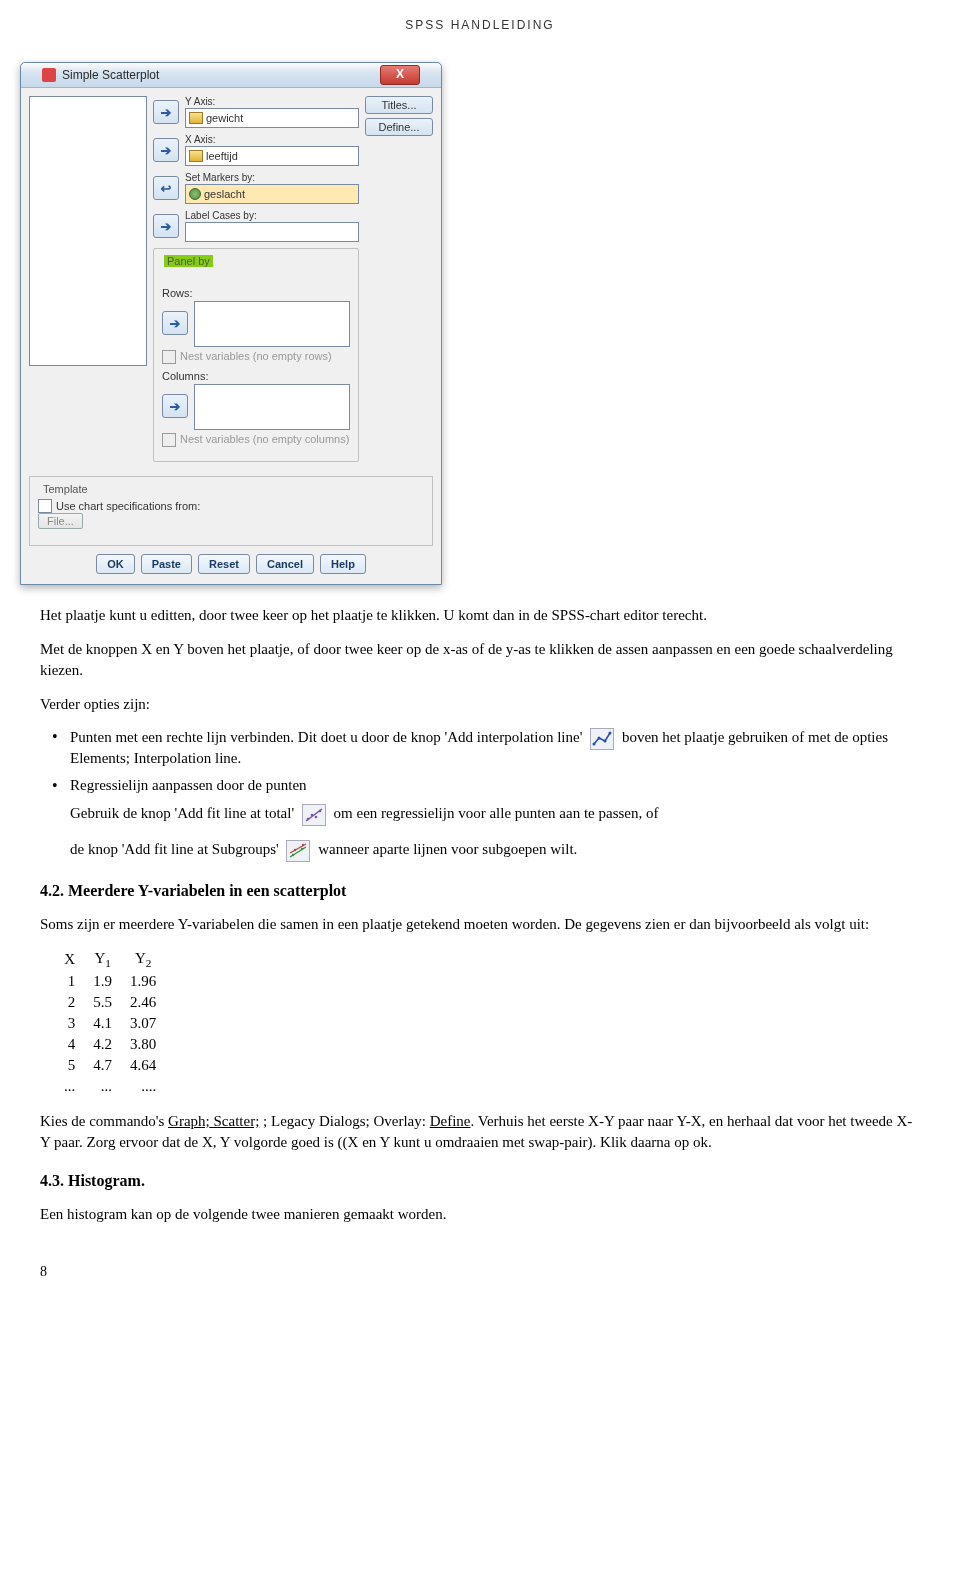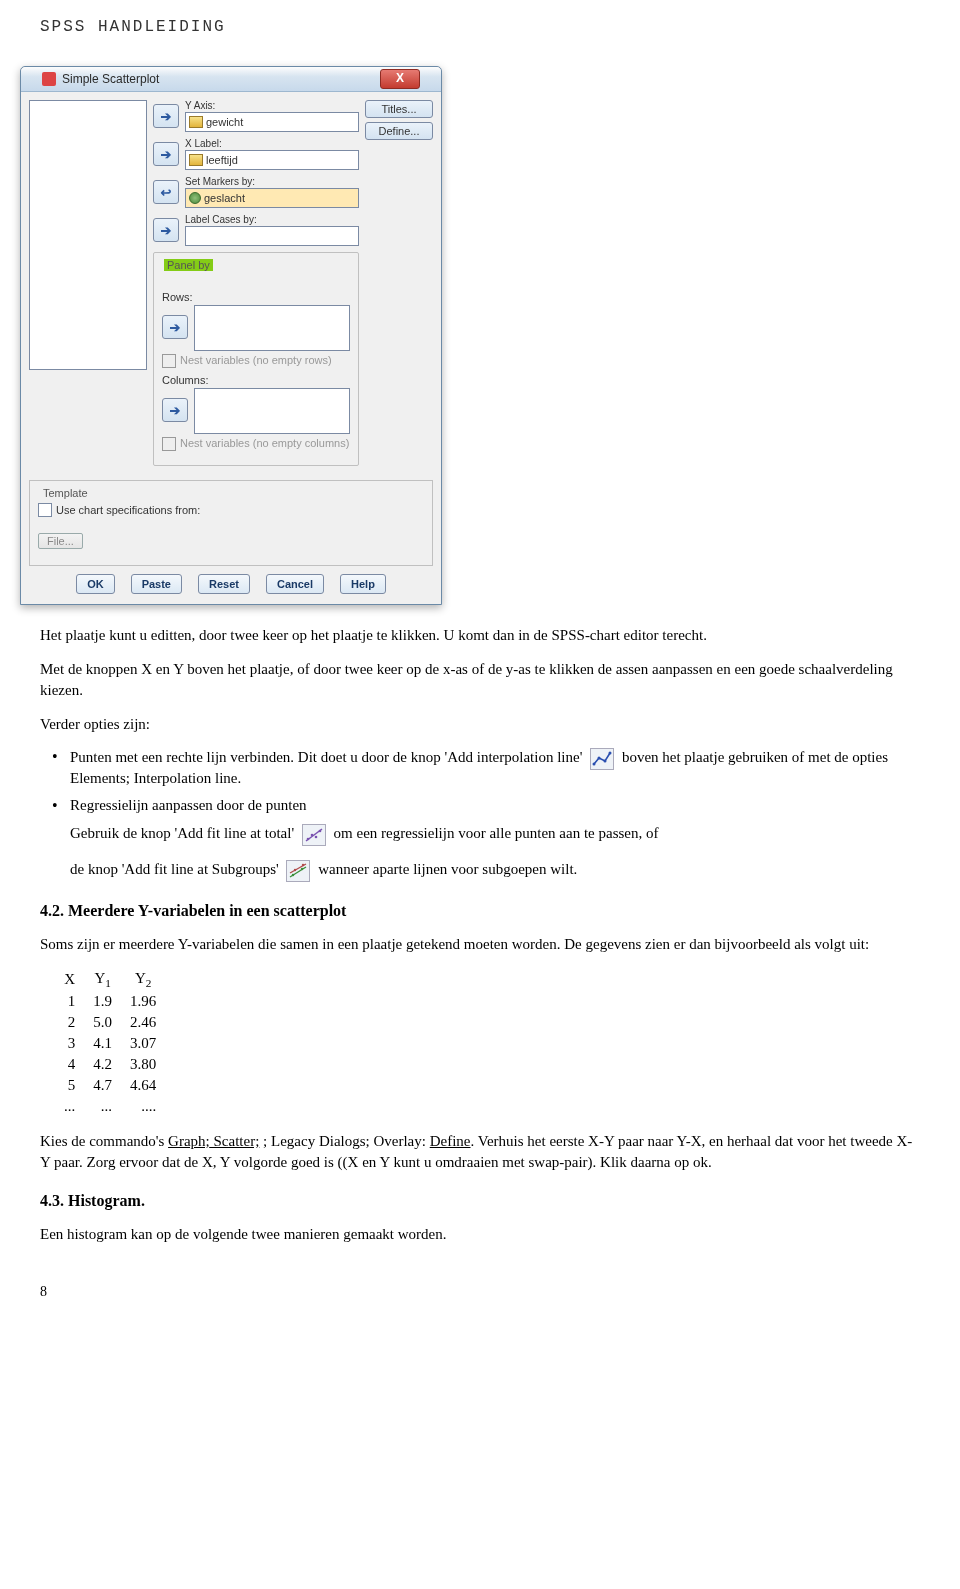--- a/index.html
+++ b/index.html
@@ -8,25 +8,26 @@
     font-family: Georgia, 'Times New Roman', serif;
     font-size: 15px;
     color: #000;
     background: #fff;
     width: 960px;
   }
   .page {
     padding: 0 40px 40px 40px;
   }
   .page-header {
+    text-align: center;
     letter-spacing: 2px;
-    font-size: 16px;
+    font-size: 12px;
     color: #333;
     padding: 18px 0 10px 0;
-    font-family: Liberation Mono, monospace;
+    font-family: Liberation Sans, sans-serif;
   }
   .screenshot {
     margin: 20px 0 20px -20px;
   }
   .win {
     width: 420px;
     border: 1px solid #6b8aa7;
     border-radius: 5px 5px 0 0;
     background: #f0f0f0;
     font-family: Tahoma, Arial, sans-serif;
@@ -145,21 +146,21 @@
     display: flex;
     align-items: flex-start;
     gap: 4px;
     margin: 3px 0 6px 0;
   }
   .chk {
     width:12px;height:12px;border:1px solid #999;background:#eee;
   }
   .cols-label { font-size: 11px; margin-bottom: 2px; }
   .btn-row {
-    display:flex; gap:16px; justify-content:center; padding: 8px 0 10px 0;
+    display:flex; gap:6px; justify-content:center; padding: 8px 0 10px 0;
     border-top: 0;
     align-items: flex-end;
   }
   .dlg-btn {
     border: 1px solid #7b8aa3;
     background: linear-gradient(#f4f8fc,#dbe8f4);
     border-radius: 3px;
     padding: 3px 10px;
     font-size: 11px;
     color: #1a3a66;
@@ -175,21 +176,21 @@
   .template-inner .legend {
     font-size:11px;color:#555;background:#f0f0f0;display:inline-block;margin:-12px 0 4px 2px;padding:0 3px;
   }
   .chklbl { display:flex;align-items:center;gap:4px;font-size:11px; }
   .file-btn {
     border:1px solid #9aa;
     background:linear-gradient(#f3f3f3,#e5e5e5);
     color:#888;
     font-size:11px;
     padding:1px 8px;
-    margin-top:16px;
+    margin-top:0;
     display:inline-block;
     border-radius:2px;
   }
   .body-text { line-height: 1.35; margin: 14px 0; }
   ul.bullets { list-style: none; padding-left: 30px; margin: 8px 0; }
   ul.bullets li { margin: 10px 0; position: relative; }
   ul.bullets li::before {
     content: "•";
     position: absolute;
     left: -18px;
@@ -247,21 +248,21 @@
               <div class="fld-label">Y Axis:</div>
               <div class="fld">
                 <span class="ruler-icon"></span>
                 <span>gewicht</span>
               </div>
             </div>
           </div>
           <div class="field-row">
             <div class="arrow-btn">➔</div>
             <div class="fld-wrap">
-              <div class="fld-label">X Label:</div>
+              <div class="fld-label">X Axis:</div>
               <div class="fld">
                 <span class="ruler-icon"></span>
                 <span>leeftijd</span>
               </div>
             </div>
           </div>
           <div class="field-row">
             <div class="arrow-btn" style="color:#2d5aa0">↩</div>
             <div class="fld-wrap">
               <div class="fld-label">Set Markers by:</div>
@@ -391,21 +392,21 @@
       <th>Y<sub>1</sub></th>
       <th>Y<sub>2</sub></th>
     </tr>
     <tr>
           <td>1</td>
           <td>1.9</td>
           <td>1.96</td>
         </tr>
     <tr>
           <td>2</td>
-          <td>5.0</td>
+          <td>5.5</td>
           <td>2.46</td>
         </tr>
     <tr>
           <td>3</td>
           <td>4.1</td>
           <td>3.07</td>
         </tr>
     <tr>
           <td>4</td>
           <td>4.2</td>

